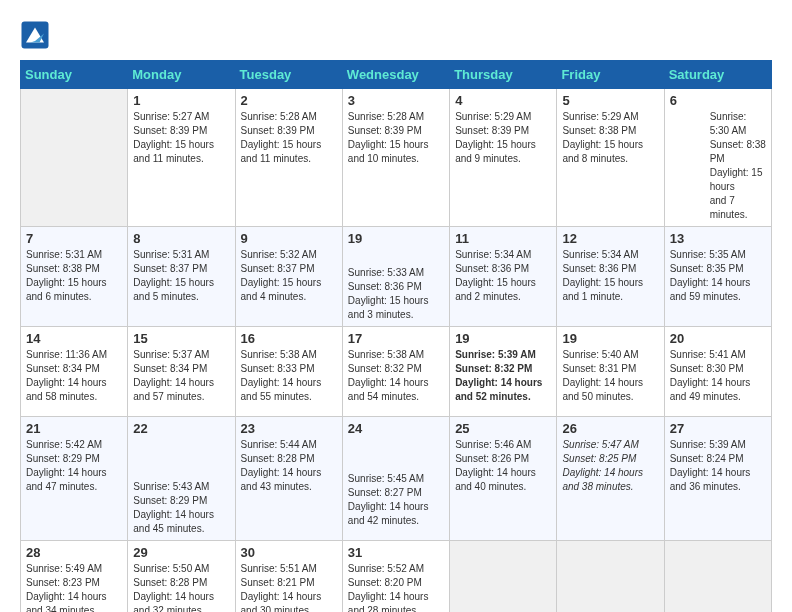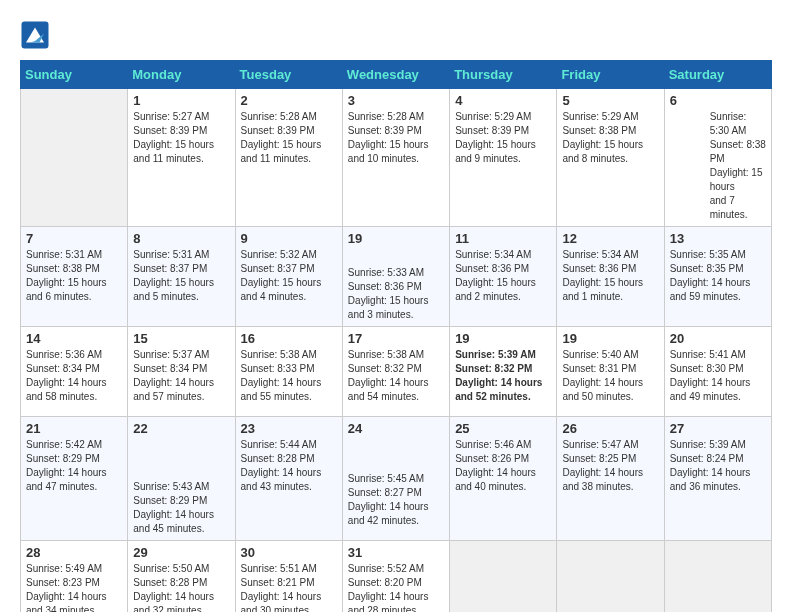--- a/index.html
+++ b/index.html
@@ -225,21 +225,21 @@
           <span class="day-num">13</span>
           <div class="day-info" style="white-space: pre-line;">Sunrise: 5:35 AM
 Sunset: 8:35 PM
 Daylight: 14 hours
 and 59 minutes.</div>
         </td>
       </tr>
       <tr>
         <td>
           <span class="day-num">14</span>
-          <div class="day-info" style="white-space: pre-line;">Sunrise: 5:36 AM
+          <div class="day-info" style="white-space: pre-line;">Sunrise: 11:36 AM
 Sunset: 8:34 PM
 Daylight: 14 hours
 and 58 minutes.</div>
         </td>
         <td>
           <span class="day-num">15</span>
           <div class="day-info" style="white-space: pre-line;">Sunrise: 5:37 AM
 Sunset: 8:34 PM
 Daylight: 14 hours
 and 57 minutes.</div>
@@ -311,21 +311,21 @@
         </td>
         <td>
           <span class="day-num">25</span>
           <div class="day-info" style="white-space: pre-line;">Sunrise: 5:46 AM
 Sunset: 8:26 PM
 Daylight: 14 hours
 and 40 minutes.</div>
         </td>
         <td>
           <span class="day-num">26</span>
-          <div class="day-info" style="white-space: pre-line;">Sunrise: 5:47 AM
+          <div class="day-info" style="white-space: pre-line; font-style: italic;">Sunrise: 5:47 AM
 Sunset: 8:25 PM
 Daylight: 14 hours
 and 38 minutes.</div>
         </td>
         <td>
           <span class="day-num">27</span>
           <div class="day-info" style="white-space: pre-line;">Sunrise: 5:39 AM
 Sunset: 8:24 PM
 Daylight: 14 hours
 and 36 minutes.</div>

